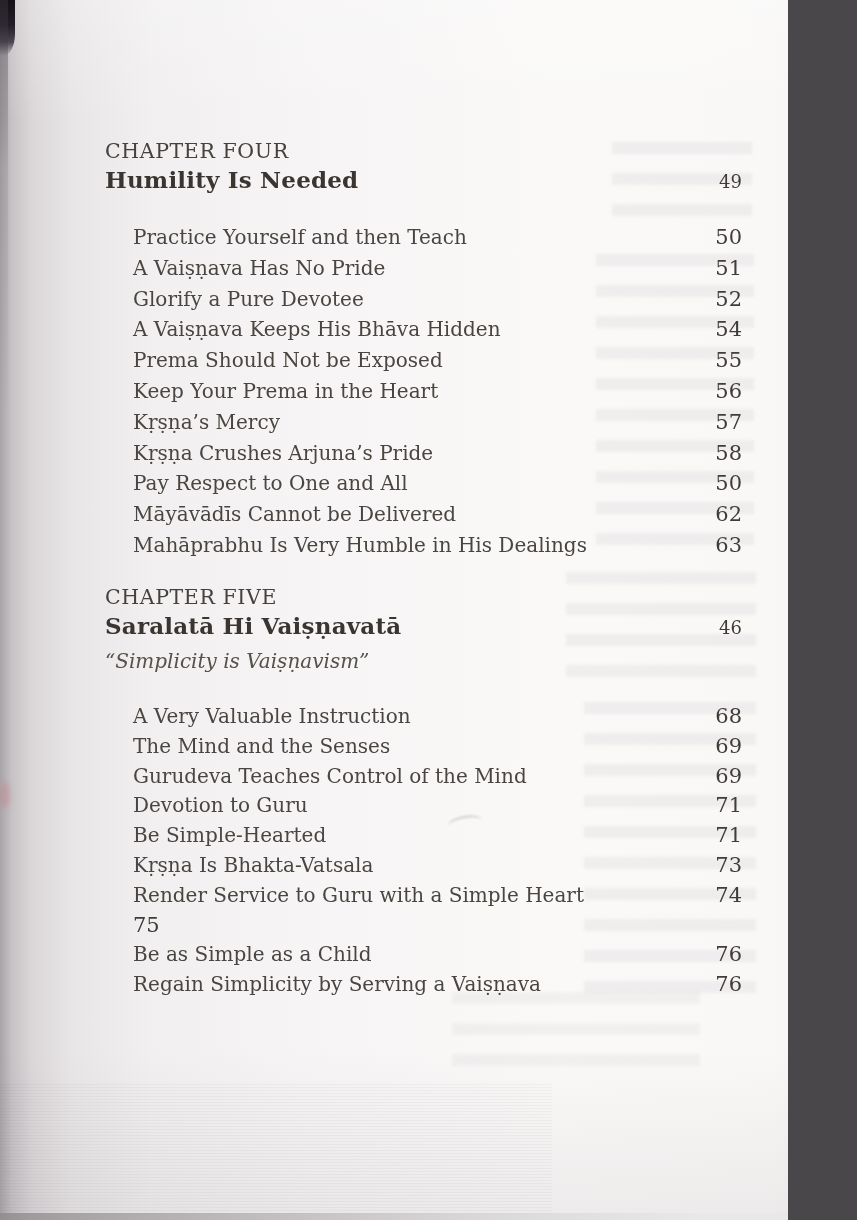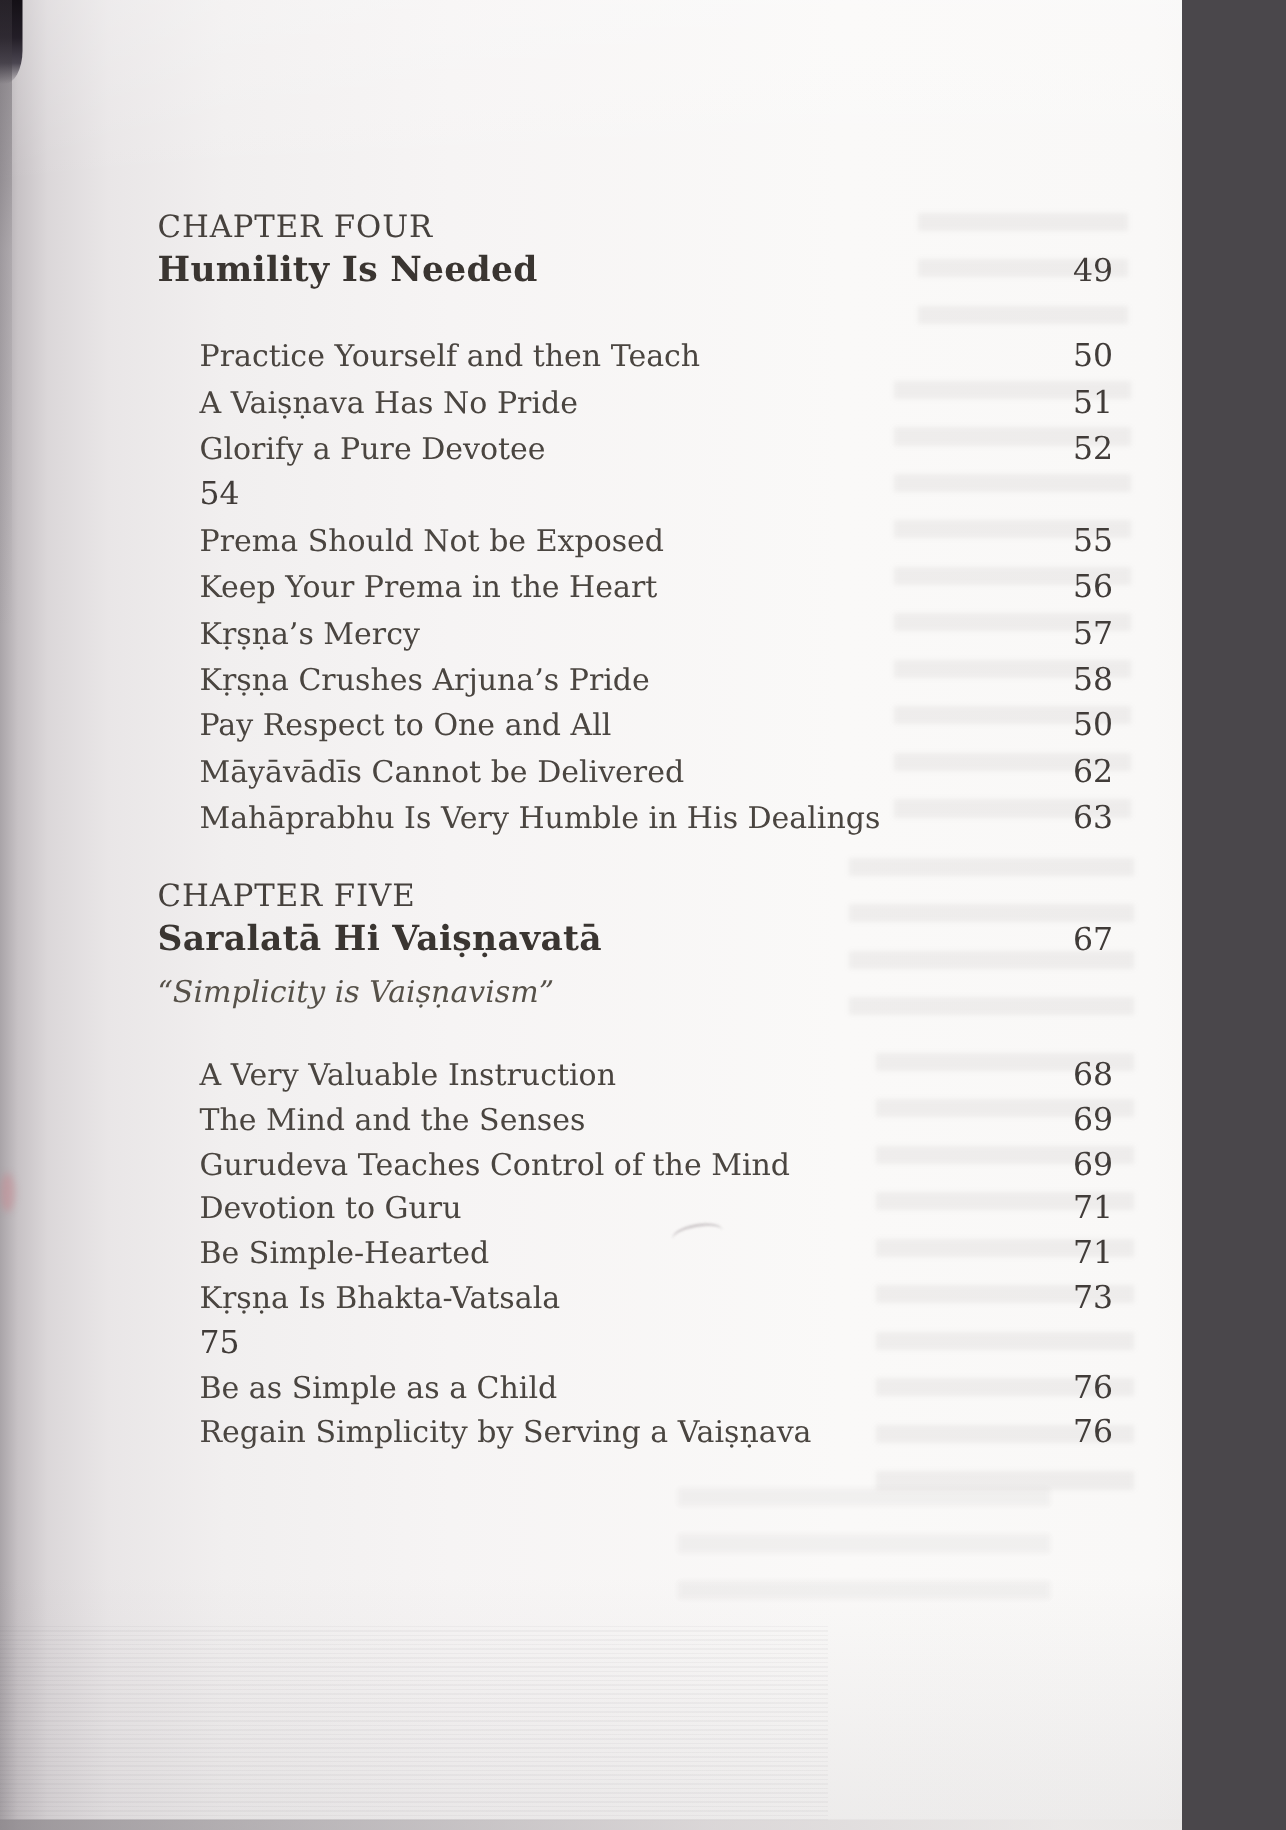--- a/index.html
+++ b/index.html
@@ -37,21 +37,21 @@
   .section-four { top: 137px; }
   .section-five { top: 583px; }
   .chapter-label {
     font-size: 20.5px; line-height: 28px; letter-spacing: 0.6px; color: #46413d;
   }
   .title-row {
     display: flex; justify-content: space-between; align-items: baseline;
     margin-top: 1px; height: 32px;
   }
   .chapter-title { font-size: 23px; font-weight: bold; color: #3a3531; letter-spacing: 0.2px; text-align: right; }
-  .chapter-page { font-size: 21px; color: #403b38; }
+  .chapter-page { font-size: 18px; color: #403b38; }
   .subtitle { font-style: italic; font-size: 20px; line-height: 26px; margin-top: 4px; color: #565149; }
   ul.entries { list-style: none; margin: 0; padding: 0; }
   .section-four ul.entries { margin-top: 27px; }
   .section-five ul.entries { margin-top: 30px; }
   li.entry {
     display: flex; justify-content: space-between; align-items: baseline;
     padding-left: 28px; height: 30.8px;
   }
   .section-five li.entry { height: 29.8px; }
   .entry-title { font-size: 20px; color: #4a4540; }
@@ -105,20 +105,21 @@
         </li>
       <li class="entry">
           <span class="entry-title">A Vaiṣṇava Has No Pride</span>
           <span class="entry-page">51</span>
         </li>
       <li class="entry">
           <span class="entry-title">Glorify a Pure Devotee</span>
           <span class="entry-page">52</span>
         </li>
       <li class="entry">
+          <span class="entry-title">A Vaiṣṇava Keeps His Bhāva Hidden</span>
           <span class="entry-page">54</span>
         </li>
       <li class="entry">
           <span class="entry-title">Prema Should Not be Exposed</span>
           <span class="entry-page">55</span>
         </li>
       <li class="entry">
           <span class="entry-title">Keep Your Prema in the Heart</span>
           <span class="entry-page">56</span>
         </li>
@@ -142,21 +143,21 @@
           <span class="entry-title">Mahāprabhu Is Very Humble in His Dealings</span>
           <span class="entry-page">63</span>
         </li>
     </ul>
   </section>
 
   <section class="section section-five">
     <div class="chapter-label">CHAPTER FIVE</div>
     <div class="title-row">
       <span class="chapter-title">Saralatā Hi Vaiṣṇavatā</span>
-      <span class="chapter-page">67</span>
+      <span class="chapter-page">46</span>
     </div>
     <div class="subtitle">“Simplicity is Vaiṣṇavism”</div>
     <ul class="entries">
       <li class="entry">
           <span class="entry-title">A Very Valuable Instruction</span>
           <span class="entry-page">68</span>
         </li>
       <li class="entry">
           <span class="entry-title">The Mind and the Senses</span>
           <span class="entry-page">69</span>
@@ -171,20 +172,24 @@
         </li>
       <li class="entry">
           <span class="entry-title">Be Simple-Hearted</span>
           <span class="entry-page">71</span>
         </li>
       <li class="entry">
           <span class="entry-title">Kṛṣṇa Is Bhakta-Vatsala</span>
           <span class="entry-page">73</span>
         </li>
       <li class="entry">
+          <span class="entry-title">Render Service to Guru with a Simple Heart</span>
+          <span class="entry-page">74</span>
+        </li>
+      <li class="entry">
           <span class="entry-page">75</span>
         </li>
       <li class="entry">
           <span class="entry-title">Be as Simple as a Child</span>
           <span class="entry-page">76</span>
         </li>
       <li class="entry">
           <span class="entry-title">Regain Simplicity by Serving a Vaiṣṇava</span>
           <span class="entry-page">76</span>
         </li>

